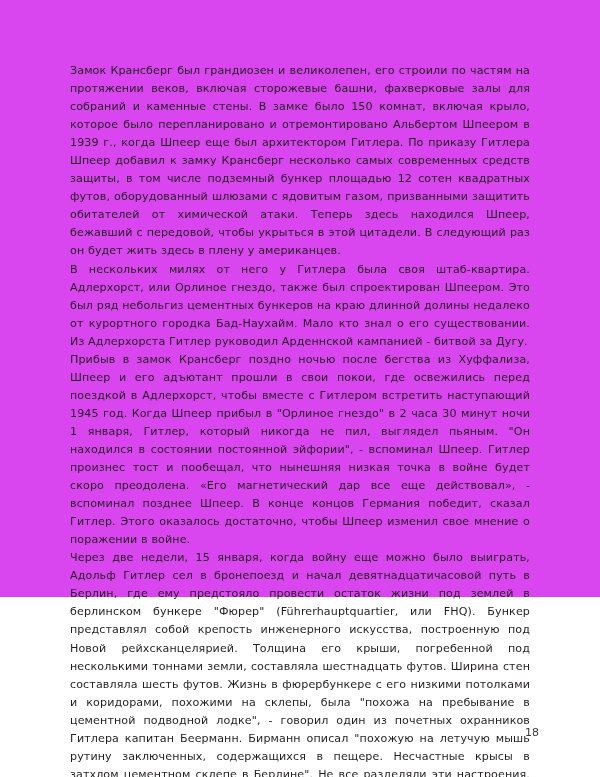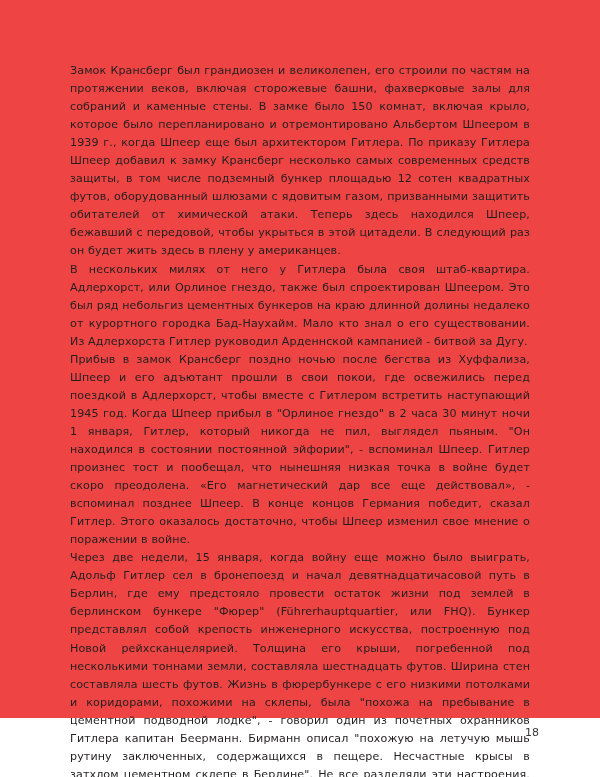--- a/index.html
+++ b/index.html
@@ -9,22 +9,22 @@
   body {
     width: 600px;
     height: 777px;
     background: #ffffff;
     font-family: "DejaVu Sans", sans-serif;
     overflow: hidden;
   }
   .page {
     position: relative;
     width: 600px;
-    height: 718px;
-    background: #ef4444;
+    height: 597px;
+    background: #d946ef;
     box-sizing: border-box;
   }
   .content {
     position: absolute;
     left: 70px;
     top: 62px;
     width: 460px;
   }
   .para {
     margin: 0;

